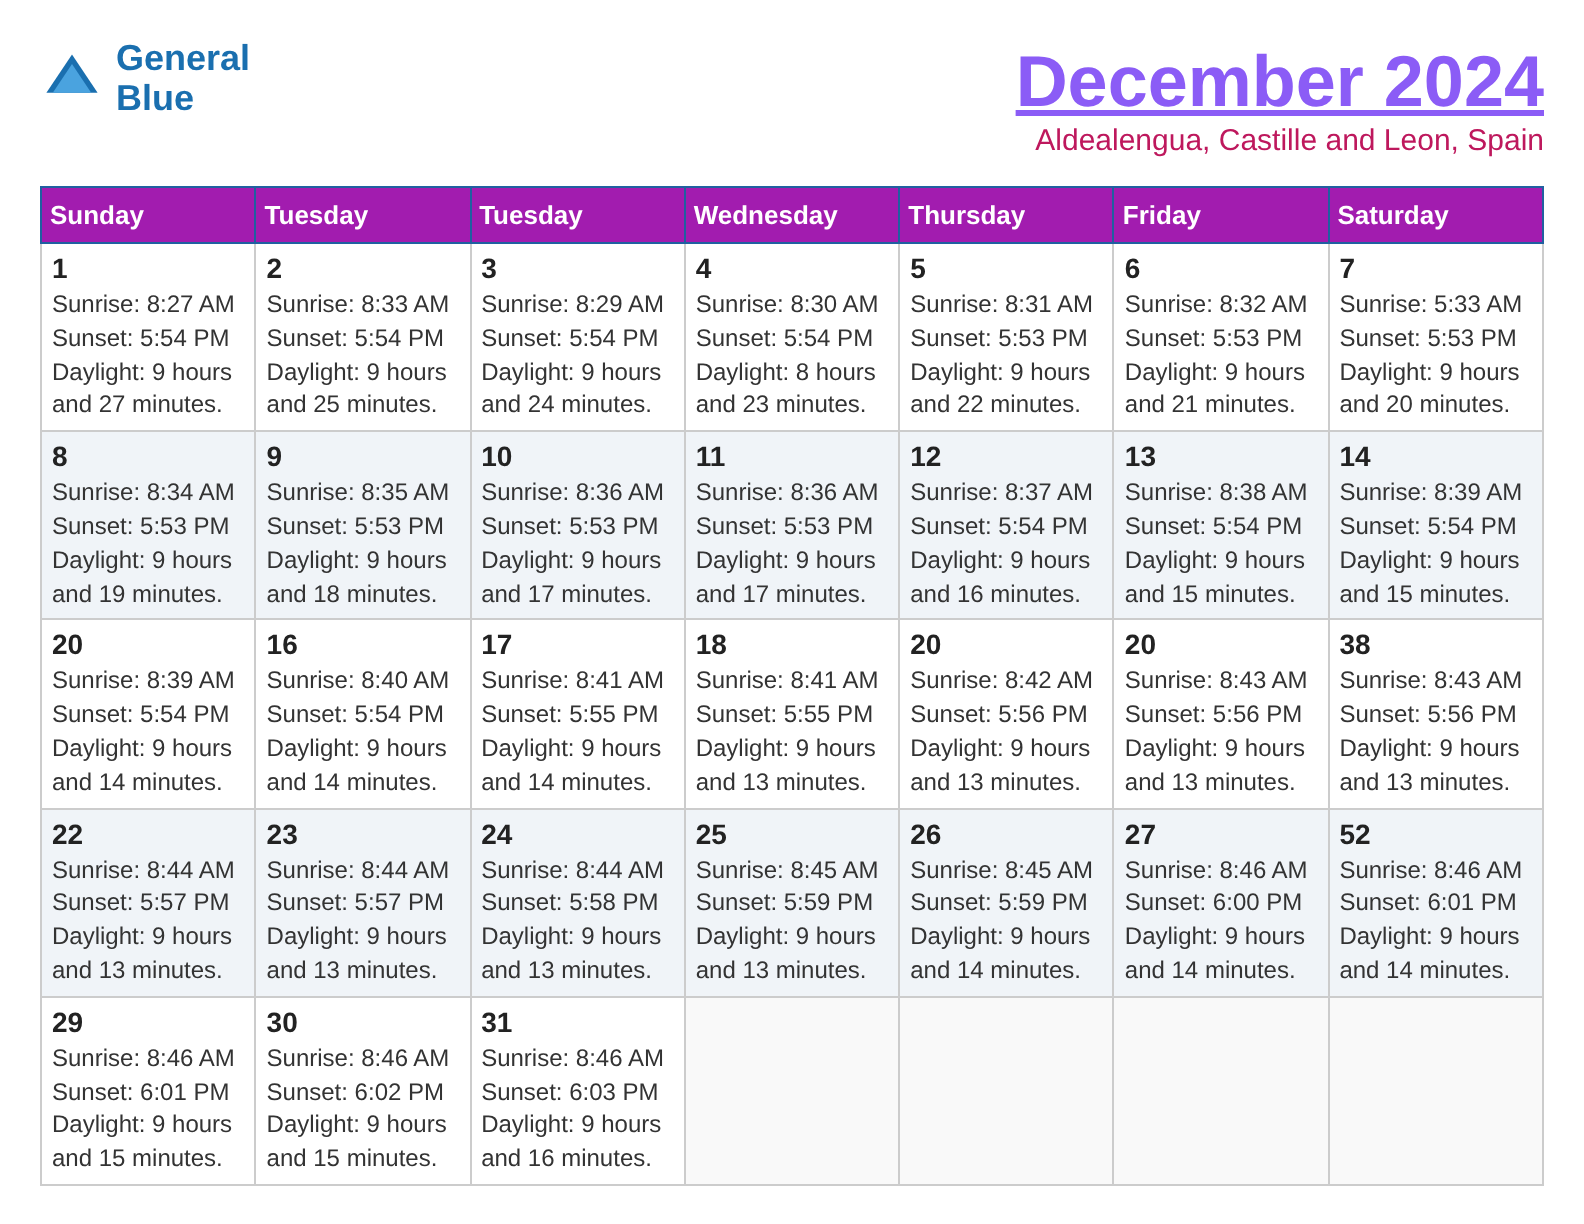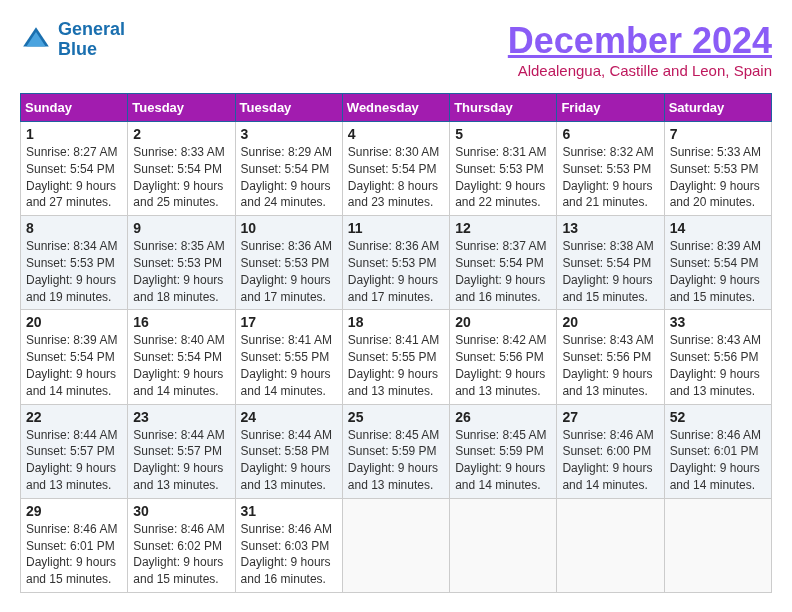--- a/index.html
+++ b/index.html
@@ -277,21 +277,21 @@
       </td>
         <td>
         <span class="day-number">20</span>
         <div class="day-info">
           <div>Sunrise: 8:43 AM</div>
           <div>Sunset: 5:56 PM</div>
           <div>Daylight: 9 hours and 13 minutes.</div>
         </div>
       </td>
         <td>
-        <span class="day-number">33</span>
+        <span class="day-number">38</span>
         <div class="day-info">
           <div>Sunrise: 8:43 AM</div>
           <div>Sunset: 5:56 PM</div>
           <div>Daylight: 9 hours and 13 minutes.</div>
         </div>
       </td>
       </tr>
       <tr>
         <td>
         <span class="day-number">22</span>

